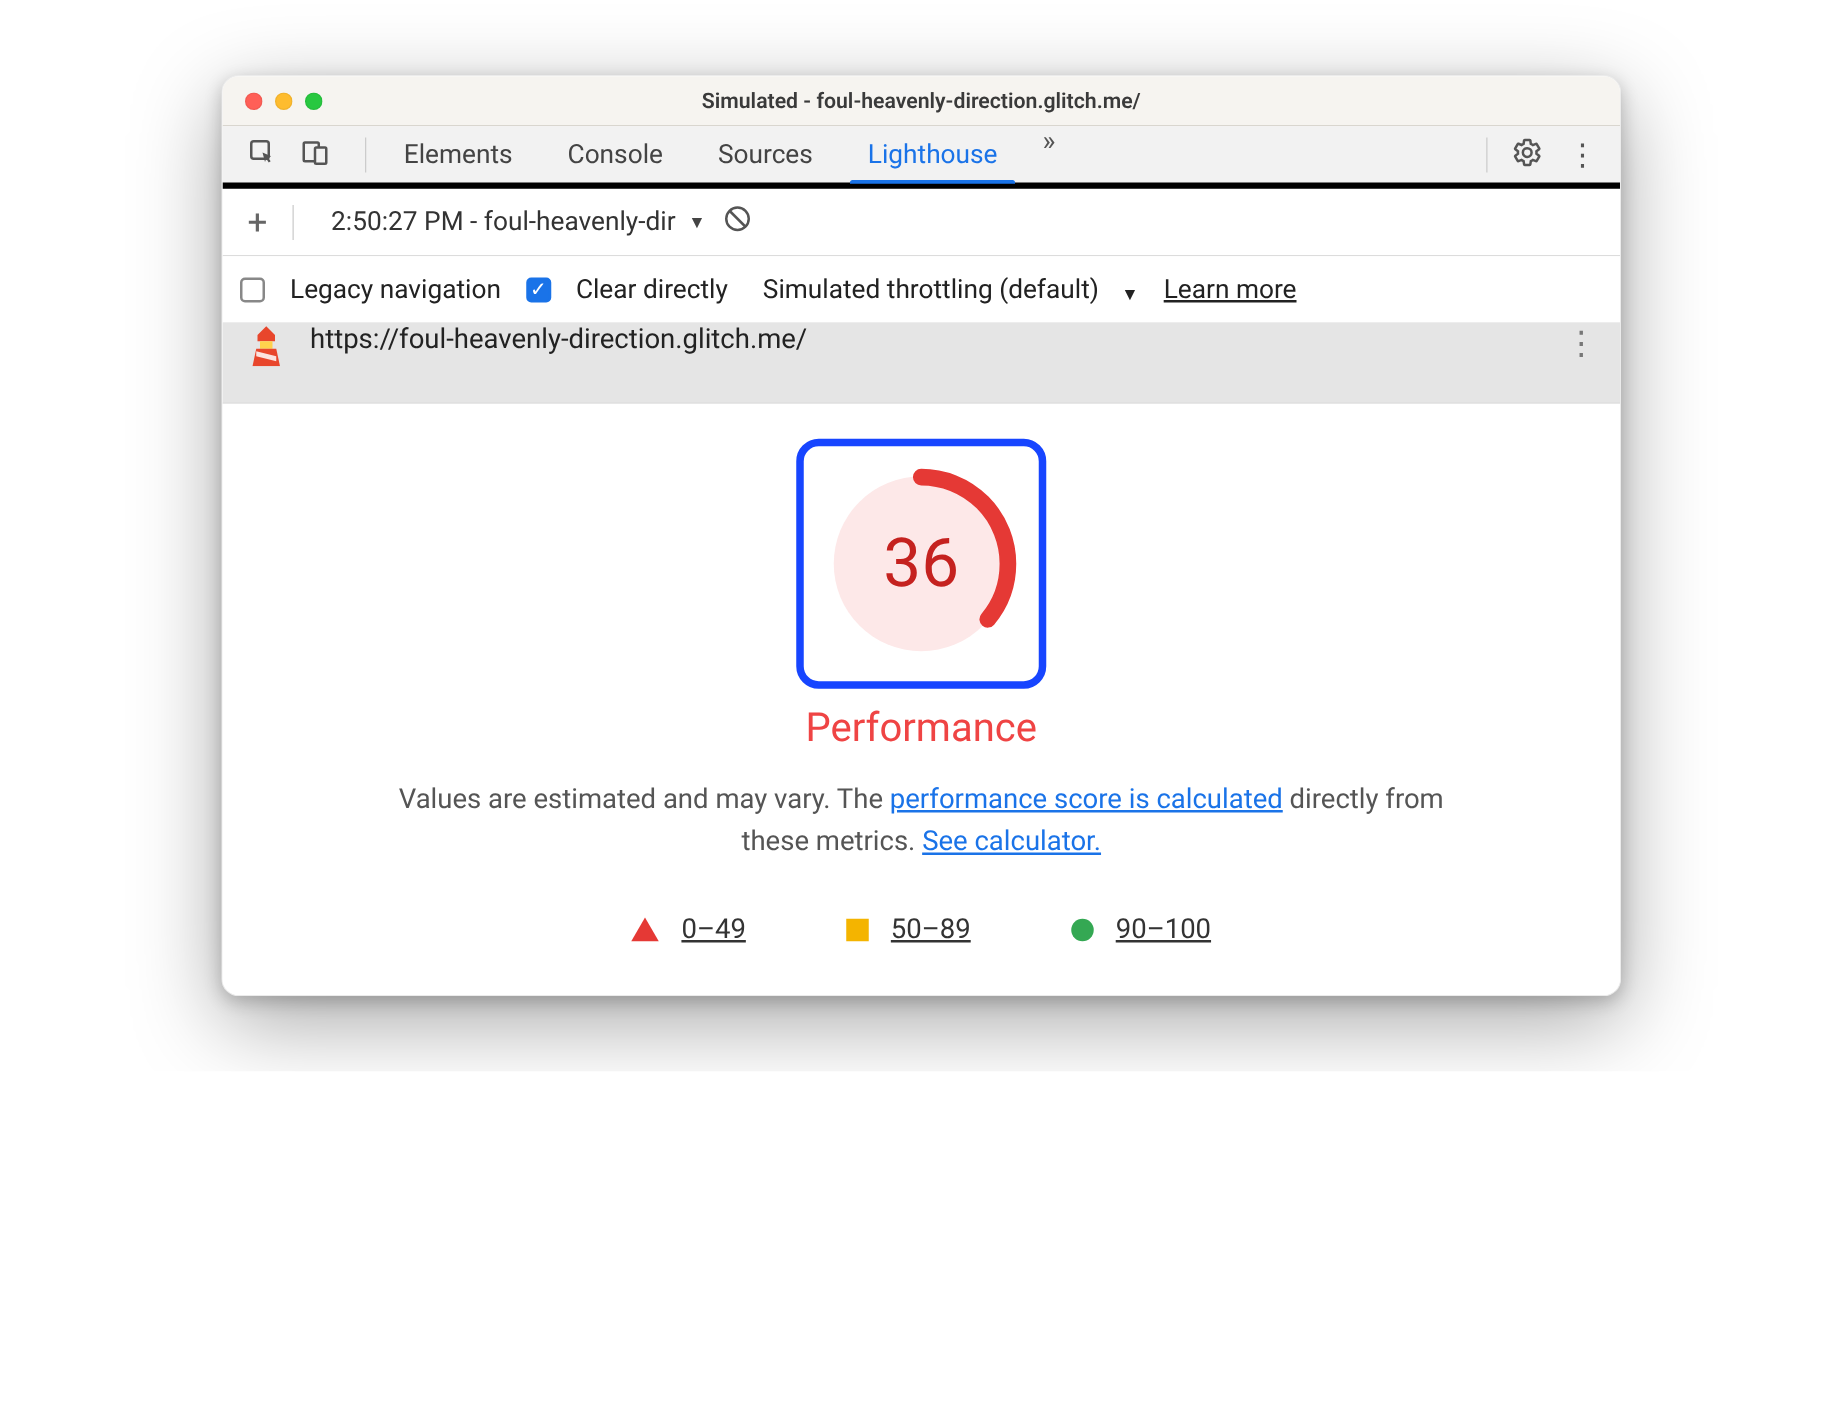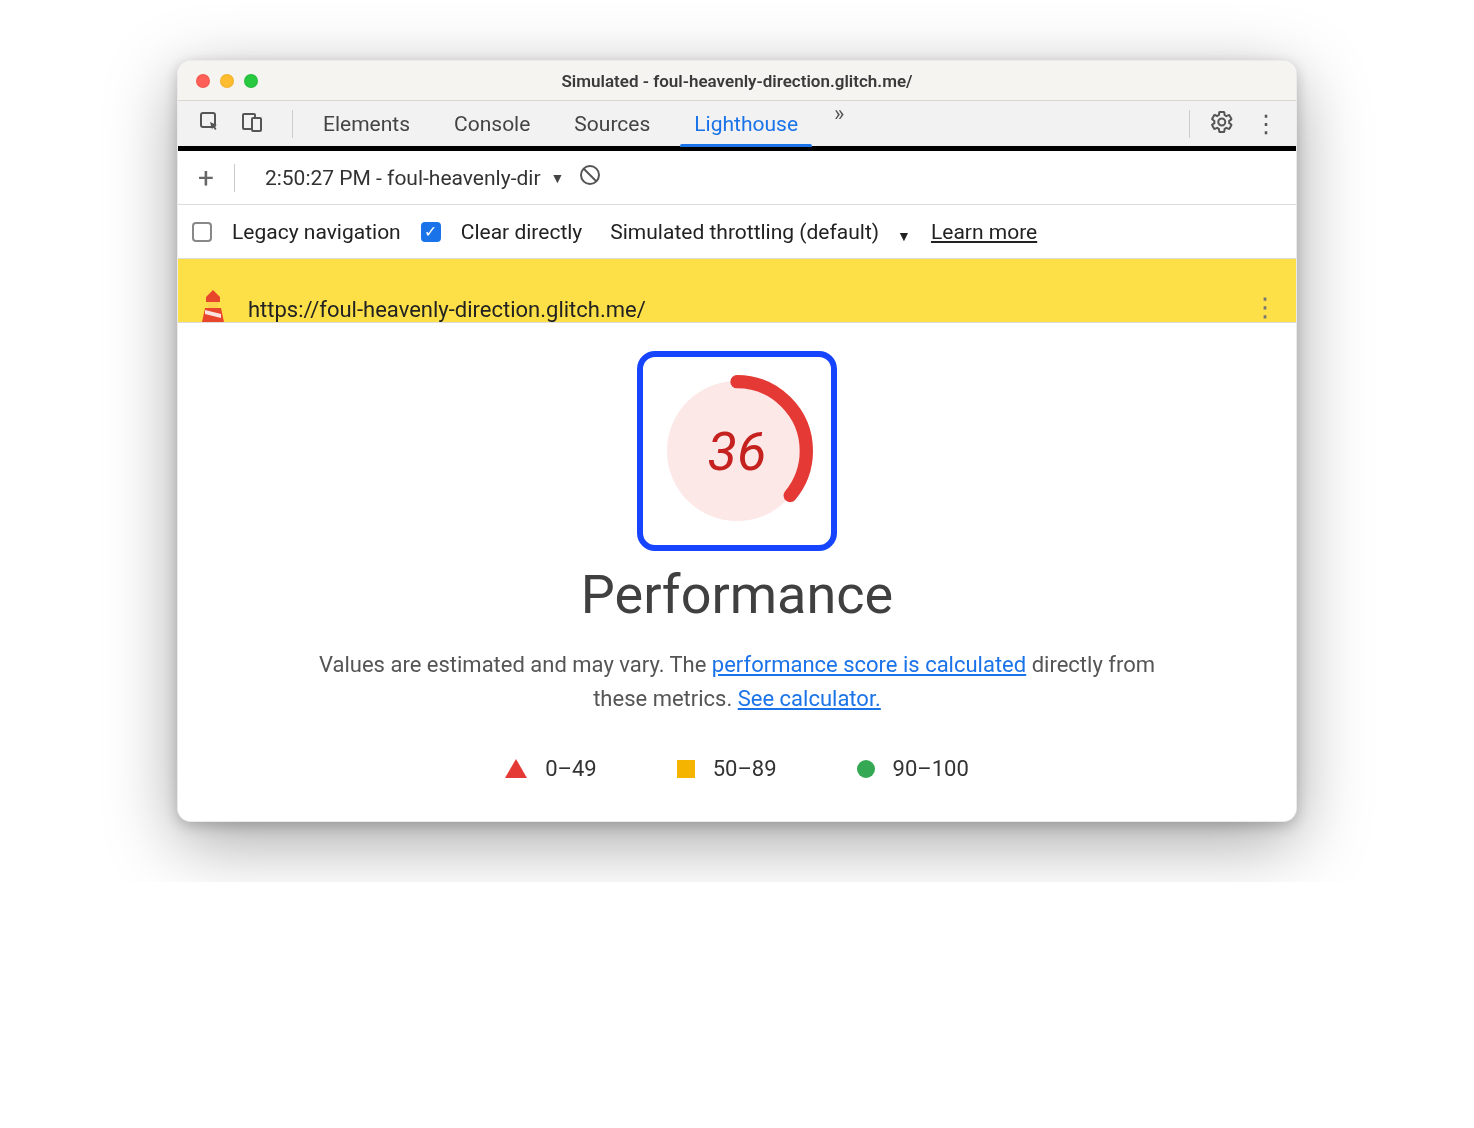--- a/index.html
+++ b/index.html
@@ -66,41 +66,41 @@
     display:flex; align-items:center; height:54px; padding:0 14px; gap:20px;
     border-bottom:1px solid #dcdcdc; font-size:21px; color:#222;
     background:#fff;
   }
   .checkbox { width:20px; height:20px; border:2px solid #888; border-radius:4px; display:inline-flex; align-items:center; justify-content:center; background:#fff;}
   .checkbox.checked { background:#1a73e8; border-color:#1a73e8; color:#fff; font-size:16px;}
   .throttle { display:flex; align-items:flex-end; gap:18px; margin-left:8px;}
   .learn { color:#222;}
   
   .url-row {
-    display:flex; align-items:flex-end; height:64px; padding:0 18px; gap:18px;
-    border-bottom:1px solid #dcdcdc; font-size:22px; color:#222; background:#fde047;
+    display:flex; align-items:flex-start; height:64px; padding:0 18px; gap:18px;
+    border-bottom:1px solid #dcdcdc; font-size:22px; color:#222; background:#e5e5e5;
   }
   .lighthouse-icon { width:34px; height:34px; flex-shrink:0;}
   .url-text { flex:1; }
   .kebab { color:#777; font-size:26px; letter-spacing:0;}
   
   .report { padding:28px 20px 40px; text-align:center; background:#fff;}
   .gauge-wrap {
     width:200px; height:200px; margin:0 auto 12px; border:6px solid #1745ff; border-radius:18px;
     display:flex; align-items:center; justify-content:center; position:relative;
   }
   .gauge { position:relative; width:160px; height:160px;}
   .gauge svg { width:100%; height:100%; transform:rotate(-90deg);}
   .gauge-bg-circle { width:140px; height:140px; border-radius:50%; background:#fde8e8; position:absolute; top:10px; left:10px;}
-  .gauge-score { position:absolute; inset:0; display:flex; align-items:center; justify-content:center; font-size:54px; font-weight:400; color:#c5221f;font-style:italic;}
-  .perf-title { font-size:54px; font-weight:400; color:#404040; margin-top:10px;}
+  .gauge-score { position:absolute; inset:0; display:flex; align-items:center; justify-content:center; font-size:54px; font-weight:400; color:#c5221f;}
+  .perf-title { font-size:32px; font-weight:400; color:#ef4444; margin-top:10px;}
   .perf-desc { font-size:22px; color:#555; margin:22px auto 0; max-width:840px; line-height:1.55;}
   .perf-desc a { color:#1a73e8; text-decoration:underline;}
   .legend { display:flex; gap:80px; justify-content:center; margin-top:40px; font-size:22px; color:#333;}
-  .legend-item { display:flex; align-items:center; gap:18px;}
+  .legend-item { display:flex; align-items:center; gap:18px;text-decoration:underline;}
   .tri { width:0; height:0; border-left:11px solid transparent; border-right:11px solid transparent; border-bottom:19px solid #e53935;}
   .sq { width:18px; height:18px; background:#f4b400;}
   .circ { width:18px; height:18px; border-radius:50%; background:#34a853;}
   svg.ico { width:24px; height:24px; stroke:#555; stroke-width:2; fill:none;}
 </style>
 </head>
 <body>
 
 <div class="window">
 

